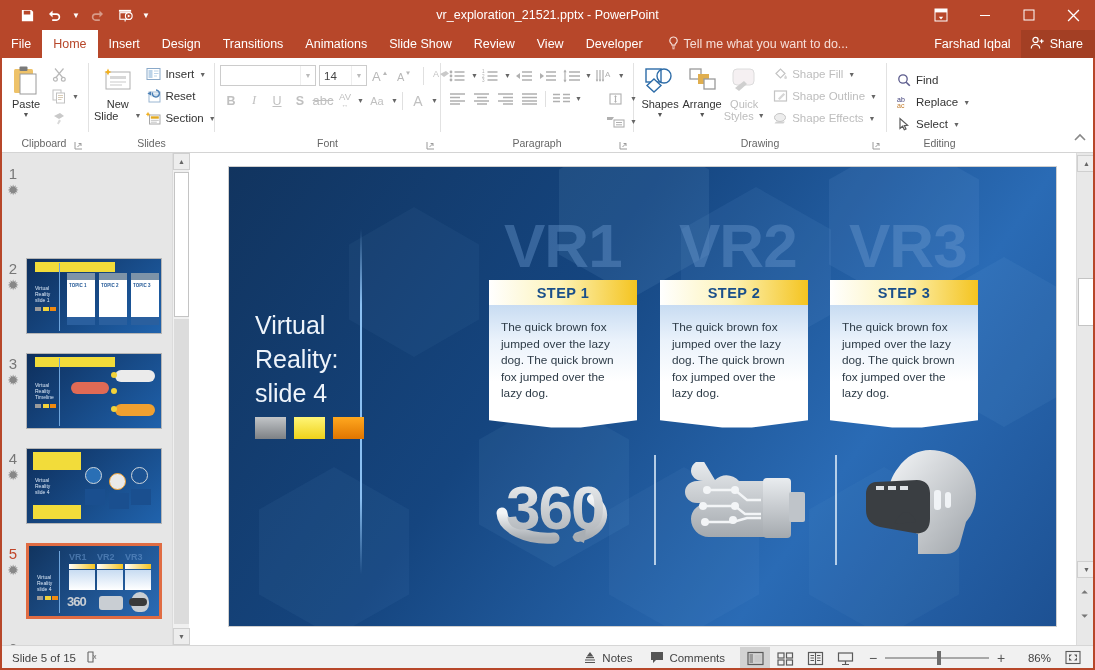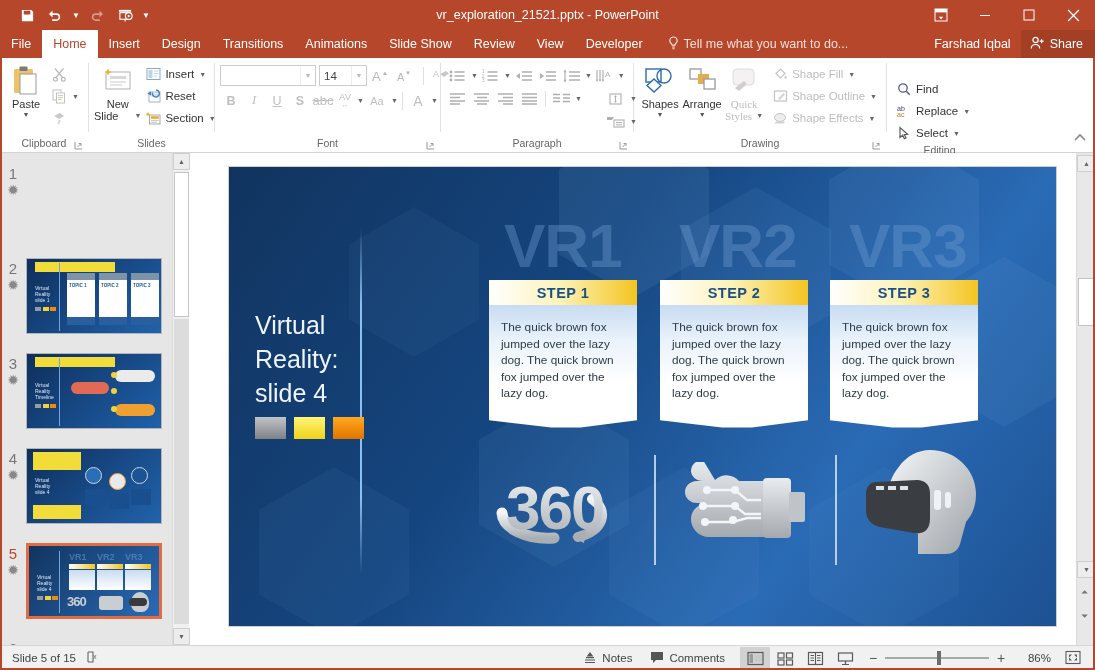--- a/index.html
+++ b/index.html
@@ -67,21 +67,21 @@
   .group-sep { width: 1px; background: #e2e2e2; margin: 5px 0 20px 0; }
   .dlg-launcher {
     position: absolute; right: 4px; bottom: 1px; width: 11px; height: 11px; color: #999; font-size: 9px;
   }
 
   .bigbtn {
     display: flex; flex-direction: column; align-items: center; justify-content: flex-start;
     width: 52px; padding-top: 2px; font-size: 11px; color: #333; text-align: center; line-height: 12px;
   }
   .bigbtn .ic { height: 34px; display: flex; align-items: center; justify-content: center; }
-  .bigbtn.dis { color: #bdbdbd; font-family: Liberation Serif, serif; }
+  .bigbtn.dis { color: #bdbdbd; }
   .caret-dn { font-size: 7px; line-height: 7px; margin-top: 1px; color: #555; }
 
   .smallcol { display: flex; flex-direction: column; gap: 2px; padding-top: 2px; }
   .smallbtn {
     display: flex; align-items: center; gap: 4px; height: 20px; padding: 0 4px;
     font-size: 11.5px; color: #333; white-space: nowrap;
   }
   .smallbtn.dis { color: #bdbdbd; }
   .smallbtn .ic { width: 16px; height: 16px; display: flex; align-items: center; justify-content: center; }
   .mini-caret { font-size: 7px; color: #666; margin-left: 1px; }
@@ -685,21 +685,21 @@
         <svg width="9" height="9" viewBox="0 0 9 9">
             <path stroke="#9a9a9a" fill="none" d="M1 1v7h7"></path>
             <path stroke="#9a9a9a" fill="none" d="M3.5 6 7 2.5M7 2.5H4.6M7 2.5V5"></path>
           </svg>
       </span>
     </div>
   </div>
   <div class="group-sep"></div>
 
   <div class="group" style="width:105px">
-    <div class="group-body" style="padding-top:19px">
+    <div class="group-body" style="padding-top:10px">
       <div class="smallcol">
         <div class="smallbtn">
           <span class="ic">
             <svg width="14" height="14" viewBox="0 0 14 14">
                 <circle cx="6" cy="6" r="4.2" fill="none" stroke="#5a5a8c" stroke-width="1.3"></circle>
                 <path stroke="#5a5a8c" stroke-width="1.6" d="M9.2 9.2 12.8 12.8"></path>
               </svg>
           </span>
           <span>Find</span>
         </div>

